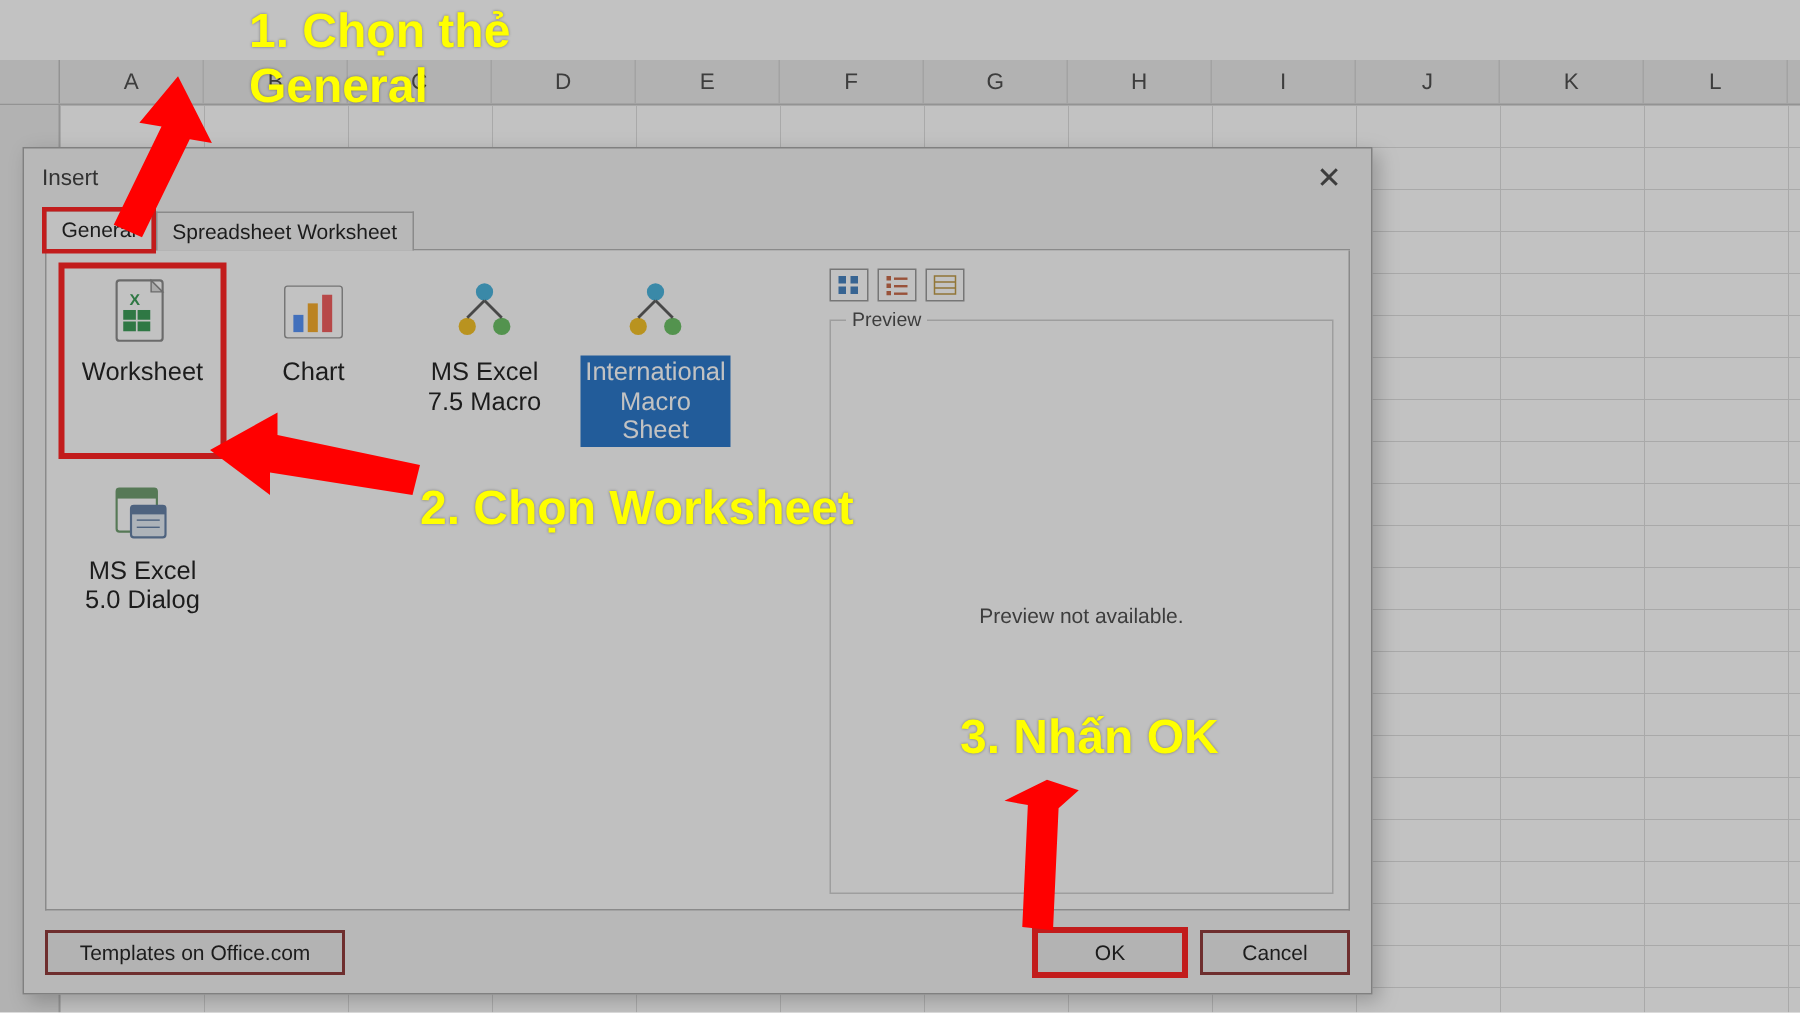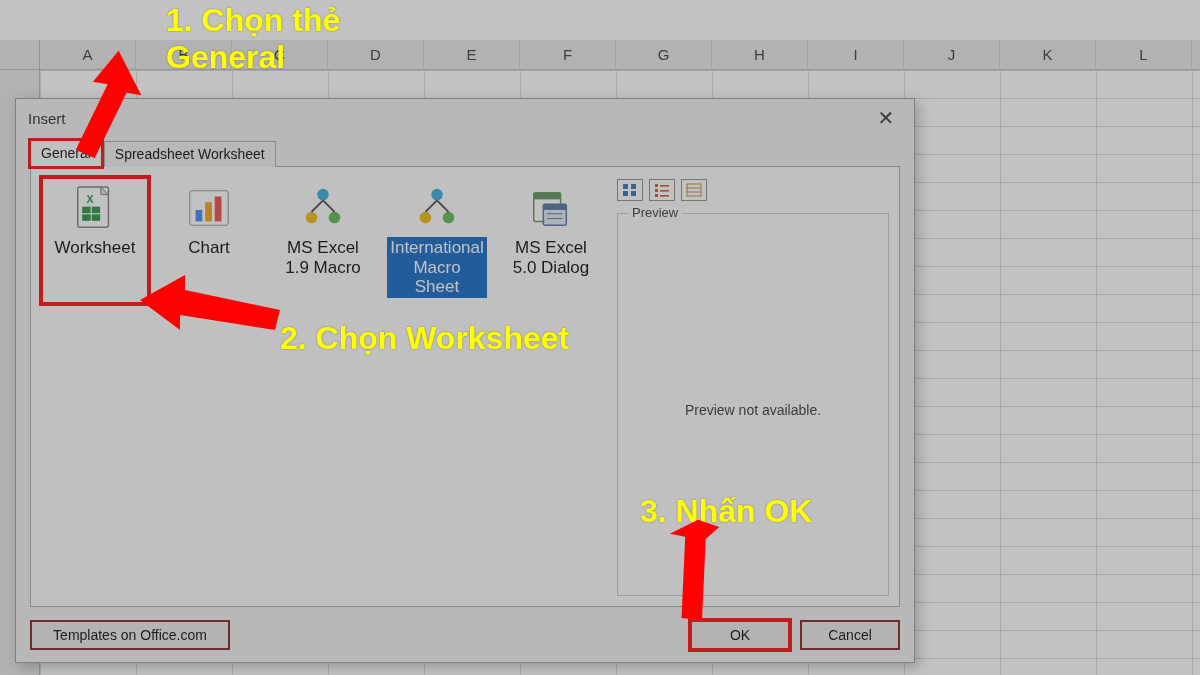--- a/index.html
+++ b/index.html
@@ -177,21 +177,21 @@
     font-size: 17px;
     line-height: 1.15;
     padding: 1px 3px;
   }
   .tpl.selected .lbl {
     background: #0a63c2;
     color: #fff;
   }
 
   .right-pane {
-    width: 272px;
+    width: 336px;
     display: flex;
     flex-direction: column;
     gap: 6px;
   }
   .view-icons {
     display: flex;
     gap: 6px;
     padding: 2px 0 6px 0;
   }
   .view-btn {
@@ -342,21 +342,21 @@
         <div class="tpl">
           <div class="ico">
             <svg class="svg-ico" viewBox="0 0 48 48">
               <circle cx="24" cy="10" r="6" fill="#2fa8d8"></circle>
               <circle cx="12" cy="34" r="6" fill="#f2b705"></circle>
               <circle cx="36" cy="34" r="6" fill="#55b74e"></circle>
               <line x1="24" y1="16" x2="12" y2="28" stroke="#444" stroke-width="2"></line>
               <line x1="24" y1="16" x2="36" y2="28" stroke="#444" stroke-width="2"></line>
             </svg>
           </div>
-          <span class="lbl">MS Excel 1.9 Macro</span>
+          <span class="lbl">MS Excel 7.5 Macro</span>
         </div>
 
         <div class="tpl selected">
           <div class="ico">
             <svg class="svg-ico" viewBox="0 0 48 48">
               <circle cx="24" cy="10" r="6" fill="#2fa8d8"></circle>
               <circle cx="12" cy="34" r="6" fill="#f2b705"></circle>
               <circle cx="36" cy="34" r="6" fill="#55b74e"></circle>
               <line x1="24" y1="16" x2="12" y2="28" stroke="#444" stroke-width="2"></line>
               <line x1="24" y1="16" x2="36" y2="28" stroke="#444" stroke-width="2"></line>
@@ -433,18 +433,18 @@
 General</div>
   <svg class="arrow" style="left:70px; top:40px;" width="90" height="140">
     <polygon points="40,10 70,50 55,50 35,120 15,115 35,45 20,45" transform="rotate(10 40 60)"></polygon>
   </svg>
 
   <div class="anno-text" style="left:280px; top:320px;">2. Chọn Worksheet</div>
   <svg class="arrow" style="left:130px; top:275px;" width="160" height="90">
     <polygon points="10,25 55,0 55,15 150,35 145,55 50,40 50,55"></polygon>
   </svg>
 
-  <div class="anno-text" style="left:640px; top:493px;">3. Nhấn OK</div>
+  <div class="anno-text" style="left:640px; top:473px;">3. Nhấn OK</div>
   <svg class="arrow" style="left:655px; top:510px;" width="90" height="130">
     <polygon points="50,10 70,20 55,30 40,110 20,105 35,25 20,20" transform="rotate(-8 45 60)"></polygon>
   </svg>
 
 </div>
 
 </body></html>

